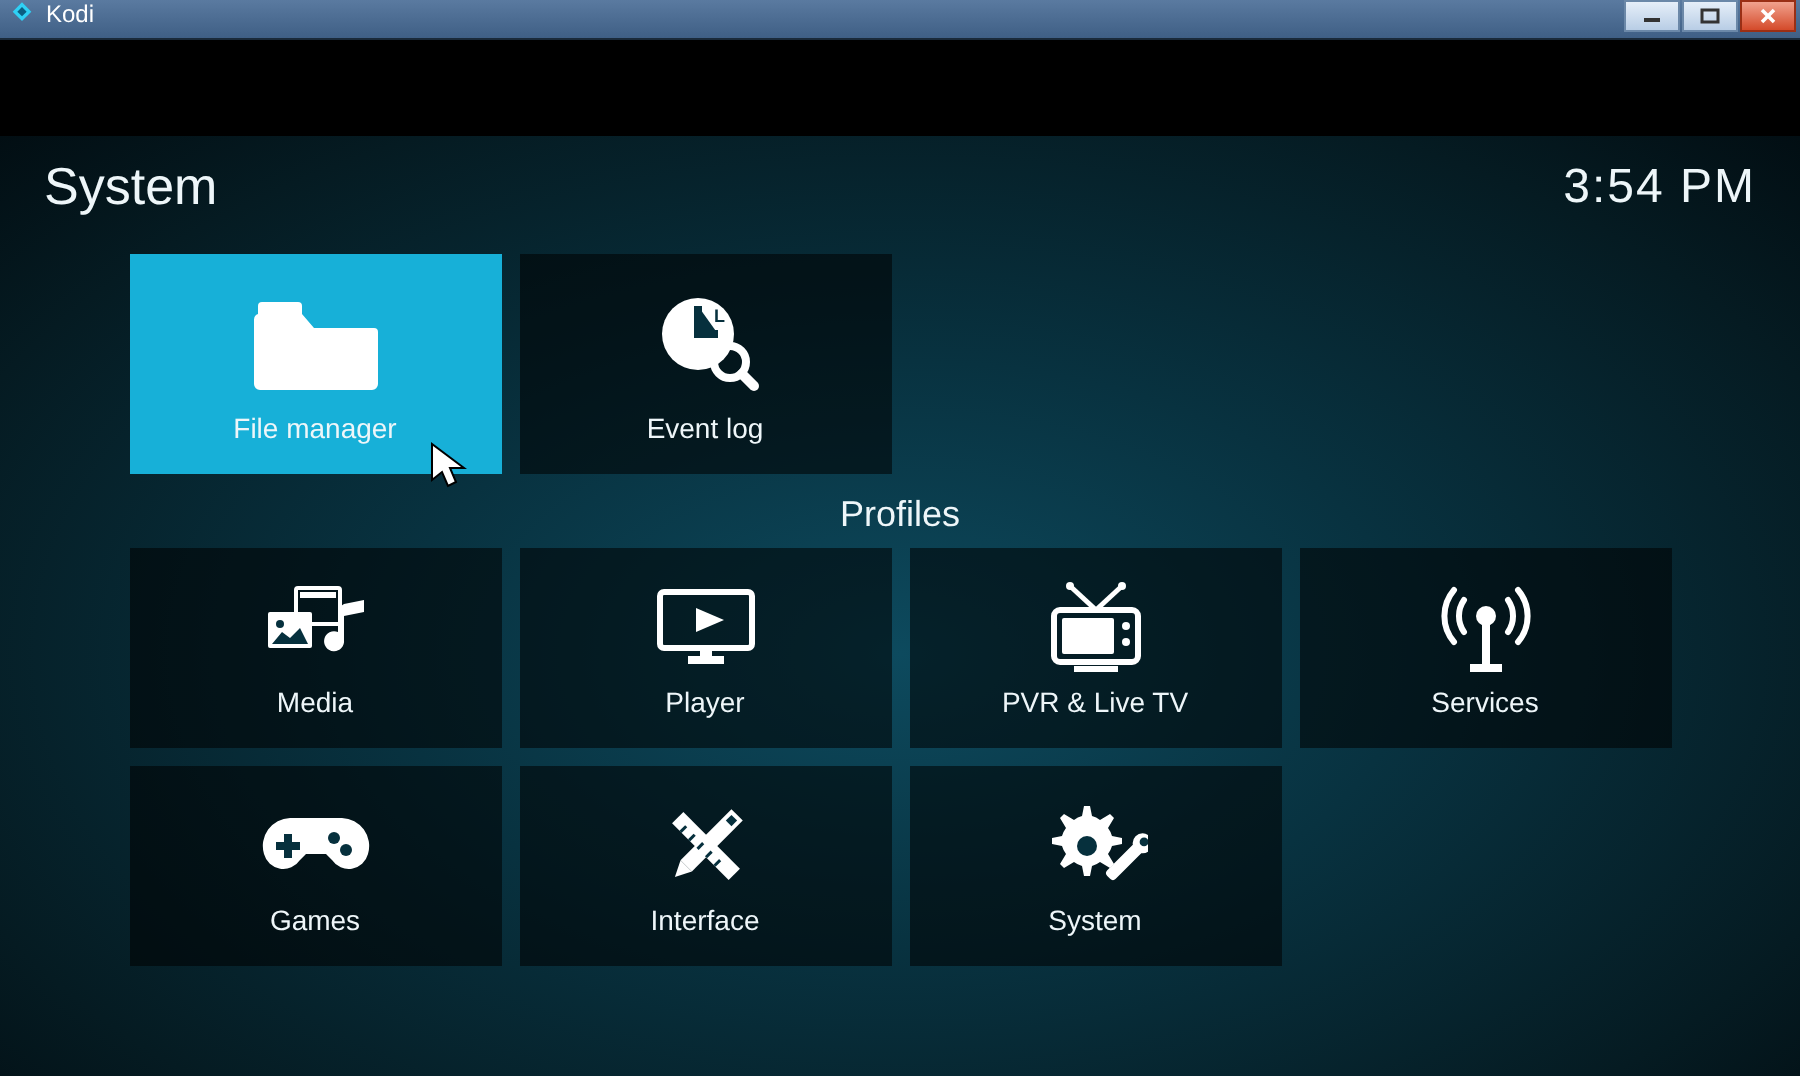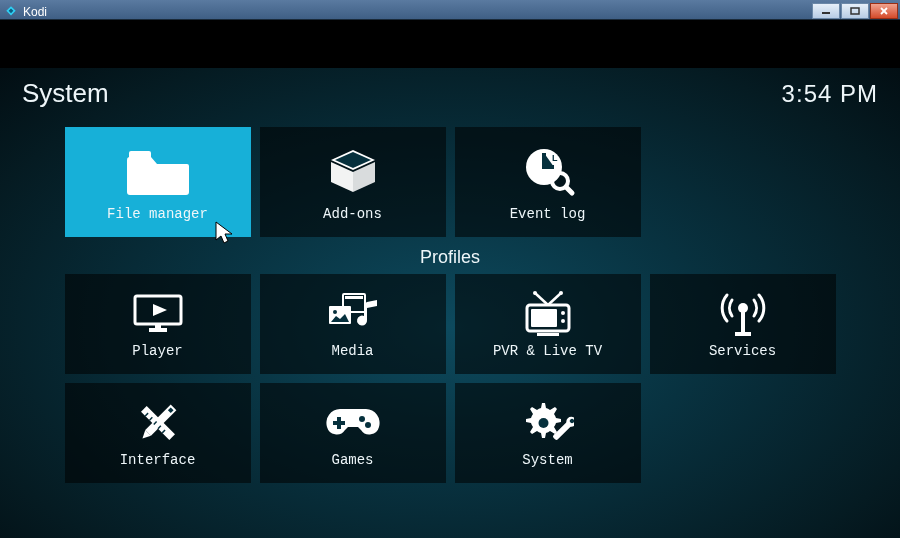--- a/index.html
+++ b/index.html
@@ -3,21 +3,21 @@
 <meta charset="utf-8">
 <style>
   * { box-sizing: border-box; margin: 0; padding: 0; }
   html, body { width: 900px; height: 538px; overflow: hidden; font-family: "Segoe UI", Arial, sans-serif; }
   body { background: #000; }
 
   
   .win-titlebar {
     height: 20px;
     background: linear-gradient(#5a7aa0, #3f5f85);
-    display: flex; align-items: flex-end; justify-content: space-between;
+    display: flex; align-items: flex-start; justify-content: space-between;
     padding: 0 2px 0 4px;
     border-bottom: 1px solid #1a2a3a;
   }
   .win-title-left { display: flex; align-items: center; gap: 5px; color: #fff; font-size: 12px; }
   .win-title-icon { width: 14px; height: 14px; }
   .win-controls { display: flex; gap: 1px; }
   .win-btn { width: 28px; height: 16px; display: flex; align-items: center; justify-content: center; font-size: 10px; color: #222; cursor: default; }
   .win-min, .win-max { background: linear-gradient(#e6eff9, #b8cde5); border: 1px solid #6b88a8; }
   .win-close { background: linear-gradient(#f1a28e, #d44a2a); color: #fff; border: 1px solid #9a2f15; }
 
@@ -48,21 +48,21 @@
   .tile {
     width: 186px; height: 110px;
     background: rgba(0,0,0,0.55);
     display: flex; flex-direction: column; align-items: center; justify-content: center;
     padding: 8px 4px;
     cursor: pointer;
     position: relative;
   }
   .tile.selected { background: #17b0d8; }
   .tile-icon { height: 58px; display: flex; align-items: center; justify-content: center; margin-bottom: 6px; }
-  .tile-label { font-size: 14px; font-weight: 300; text-align: center; font-family: Liberation Mono, monospace; }
+  .tile-label { font-size: 14px; font-weight: 300; text-align: center; }
 
   .section-heading {
     text-align: center;
     font-size: 18px;
     font-weight: 300;
     margin: 10px 0 6px 0;
   }
 
   .grid2 {
     display: grid;
@@ -120,31 +120,20 @@
     <div class="tile selected">
       <div class="tile-icon">
         <svg width="66" height="52" viewBox="0 0 66 52">
           <path fill="#fff" d="M4 12 h22 l6 7 h30 a2 2 0 0 1 2 2 v26 a3 3 0 0 1 -3 3 H5 a3 3 0 0 1 -3 -3 V15 a3 3 0 0 1 2 -3 z"></path>
           <path fill="#fff" d="M6 6 h18 a2 2 0 0 1 2 2 v6 H4 V8 a2 2 0 0 1 2 -2 z"></path>
         </svg>
       </div>
       <div class="tile-label">File manager</div>
     </div>
 
-    <div class="tile">
-      <div class="tile-icon">
-        <svg width="56" height="50" viewBox="0 0 56 50">
-          <path fill="#fff" d="M28 4 L50 14 L28 24 L6 14 Z"></path>
-          <path fill="#fff" d="M6 16 L28 26 v20 L6 36 Z" opacity="0.95"></path>
-          <path fill="#fff" d="M50 16 L28 26 v20 L50 36 Z" opacity="0.85"></path>
-          <path fill="#06303d" d="M28 6 L46 14 L28 22 L10 14 Z"></path>
-        </svg>
-      </div>
-      <div class="tile-label">Add-ons</div>
-    </div>
 
 
     <div class="tile">
       <div class="tile-icon">
         <svg width="56" height="52" viewBox="0 0 56 52">
           <circle cx="24" cy="22" r="18" fill="#fff"></circle>
           <path fill="#06303d" d="M24 8 v14 h10" stroke="#06303d" stroke-width="3"></path>
           <rect x="22" y="8" width="4" height="14" fill="#06303d"></rect>
           <rect x="22" y="20" width="12" height="4" fill="#06303d"></rect>
           <text x="32" y="16" font-size="9" font-weight="bold" fill="#06303d">L</text>
@@ -156,43 +145,43 @@
     </div>
 
   </div>
 
   <div class="section-heading">Profiles</div>
 
   <div class="grid2">
 
     <div class="tile">
       <div class="tile-icon">
-        <svg width="54" height="44" viewBox="0 0 54 44">
-          <rect x="4" y="4" width="46" height="28" rx="2" fill="none" stroke="#fff" stroke-width="3"></rect>
-          <path fill="#fff" d="M22 12 l14 6 l-14 6 z"></path>
-          <rect x="18" y="36" width="18" height="4" fill="#fff"></rect>
-          <rect x="24" y="32" width="6" height="4" fill="#fff"></rect>
-        </svg>
-      </div>
-      <div class="tile-label">Player</div>
-    </div>
-
-    <div class="tile">
-      <div class="tile-icon">
         <svg width="60" height="44" viewBox="0 0 60 44">
           <rect x="20" y="2" width="22" height="18" rx="1" fill="none" stroke="#fff" stroke-width="2"></rect>
           <rect x="22" y="4" width="18" height="3" fill="#fff"></rect>
           <rect x="6" y="14" width="22" height="18" rx="1" fill="#fff"></rect>
           <circle cx="12" cy="20" r="2" fill="#06303d"></circle>
           <path fill="#06303d" d="M8 30 l5 -6 l4 3 l5 -5 l4 8 z"></path>
           <path fill="#fff" d="M44 10 v18 a5 5 0 1 1 -3 -4 V12 z"></path>
           <path fill="#fff" d="M44 10 l10 -2 v6 l-10 2 z"></path>
         </svg>
       </div>
       <div class="tile-label">Media</div>
+    </div>
+
+    <div class="tile">
+      <div class="tile-icon">
+        <svg width="54" height="44" viewBox="0 0 54 44">
+          <rect x="4" y="4" width="46" height="28" rx="2" fill="none" stroke="#fff" stroke-width="3"></rect>
+          <path fill="#fff" d="M22 12 l14 6 l-14 6 z"></path>
+          <rect x="18" y="36" width="18" height="4" fill="#fff"></rect>
+          <rect x="24" y="32" width="6" height="4" fill="#fff"></rect>
+        </svg>
+      </div>
+      <div class="tile-label">Player</div>
     </div>
 
     <div class="tile">
       <div class="tile-icon">
         <svg width="54" height="46" viewBox="0 0 54 46">
           <line x1="27" y1="14" x2="14" y2="2" stroke="#fff" stroke-width="2.5"></line>
           <line x1="27" y1="14" x2="40" y2="2" stroke="#fff" stroke-width="2.5"></line>
           <circle cx="14" cy="2" r="2" fill="#fff"></circle>
             <circle cx="40" cy="2" r="2" fill="#fff"></circle>
           <rect x="6" y="14" width="42" height="26" rx="3" fill="none" stroke="#fff" stroke-width="3"></rect>
@@ -215,52 +204,52 @@
           <path d="M41 5 a20 20 0 0 1 0 26" fill="none" stroke="#fff" stroke-width="3" stroke-linecap="round"></path>
           <rect x="23" y="22" width="4" height="22" fill="#fff"></rect>
           <rect x="17" y="42" width="16" height="4" fill="#fff"></rect>
         </svg>
       </div>
       <div class="tile-label">Services</div>
     </div>
 
     <div class="tile">
       <div class="tile-icon">
+        <svg width="58" height="40" viewBox="0 0 58 40">
+          <path fill="#fff" d="M16 6 h26 a14 14 0 0 1 13 18 a10 10 0 0 1 -18 3 l-3 -3 h-10 l-3 3 a10 10 0 0 1 -18 -3 A14 14 0 0 1 16 6 z"></path>
+          <rect x="13" y="14" width="4" height="12" fill="#06303d"></rect>
+          <rect x="9" y="18" width="12" height="4" fill="#06303d"></rect>
+          <circle cx="38" cy="16" r="3" fill="#06303d"></circle>
+          <circle cx="44" cy="22" r="3" fill="#06303d"></circle>
+        </svg>
+      </div>
+      <div class="tile-label">Games</div>
+    </div>
+
+    <div class="tile">
+      <div class="tile-icon">
         <svg width="48" height="48" viewBox="0 0 48 48">
           <g transform="rotate(45 24 24)">
             <rect x="20" y="2" width="8" height="36" fill="#fff"></rect>
             <path fill="#fff" d="M20 38 h8 l-4 8 z"></path>
             <rect x="22" y="4" width="4" height="4" fill="#06303d"></rect>
           </g>
           <g transform="rotate(-45 24 24)">
             <rect x="20" y="4" width="8" height="40" fill="#fff"></rect>
             <line x1="20" y1="10" x2="24" y2="10" stroke="#06303d" stroke-width="1.5"></line>
             <line x1="20" y1="16" x2="24" y2="16" stroke="#06303d" stroke-width="1.5"></line>
             <line x1="20" y1="22" x2="24" y2="22" stroke="#06303d" stroke-width="1.5"></line>
             <line x1="20" y1="28" x2="24" y2="28" stroke="#06303d" stroke-width="1.5"></line>
             <line x1="20" y1="34" x2="24" y2="34" stroke="#06303d" stroke-width="1.5"></line>
           </g>
         </svg>
       </div>
       <div class="tile-label">Interface</div>
     </div>
 
-    <div class="tile">
-      <div class="tile-icon">
-        <svg width="58" height="40" viewBox="0 0 58 40">
-          <path fill="#fff" d="M16 6 h26 a14 14 0 0 1 13 18 a10 10 0 0 1 -18 3 l-3 -3 h-10 l-3 3 a10 10 0 0 1 -18 -3 A14 14 0 0 1 16 6 z"></path>
-          <rect x="13" y="14" width="4" height="12" fill="#06303d"></rect>
-          <rect x="9" y="18" width="12" height="4" fill="#06303d"></rect>
-          <circle cx="38" cy="16" r="3" fill="#06303d"></circle>
-          <circle cx="44" cy="22" r="3" fill="#06303d"></circle>
-        </svg>
-      </div>
-      <div class="tile-label">Games</div>
-    </div>
-
 
     <div class="tile">
       <div class="tile-icon">
         <svg width="52" height="48" viewBox="0 0 52 48">
           <g fill="#fff">
             <path d="M20 4 l3 0 l1 5 a12 12 0 0 1 4 2 l5 -3 l2 2 l-3 5 a12 12 0 0 1 2 4 l5 1 l0 3 l-5 1 a12 12 0 0 1 -2 4 l3 5 l-2 2 l-5 -3 a12 12 0 0 1 -4 2 l-1 5 l-3 0 l-1 -5 a12 12 0 0 1 -4 -2 l-5 3 l-2 -2 l3 -5 a12 12 0 0 1 -2 -4 l-5 -1 l0 -3 l5 -1 a12 12 0 0 1 2 -4 l-3 -5 l2 -2 l5 3 a12 12 0 0 1 4 -2 z"></path>
           </g>
           <circle cx="21.5" cy="24" r="5" fill="#06303d"></circle>
           <g transform="rotate(45 38 34)">
             <rect x="35" y="18" width="6" height="24" rx="2" fill="#fff"></rect>

